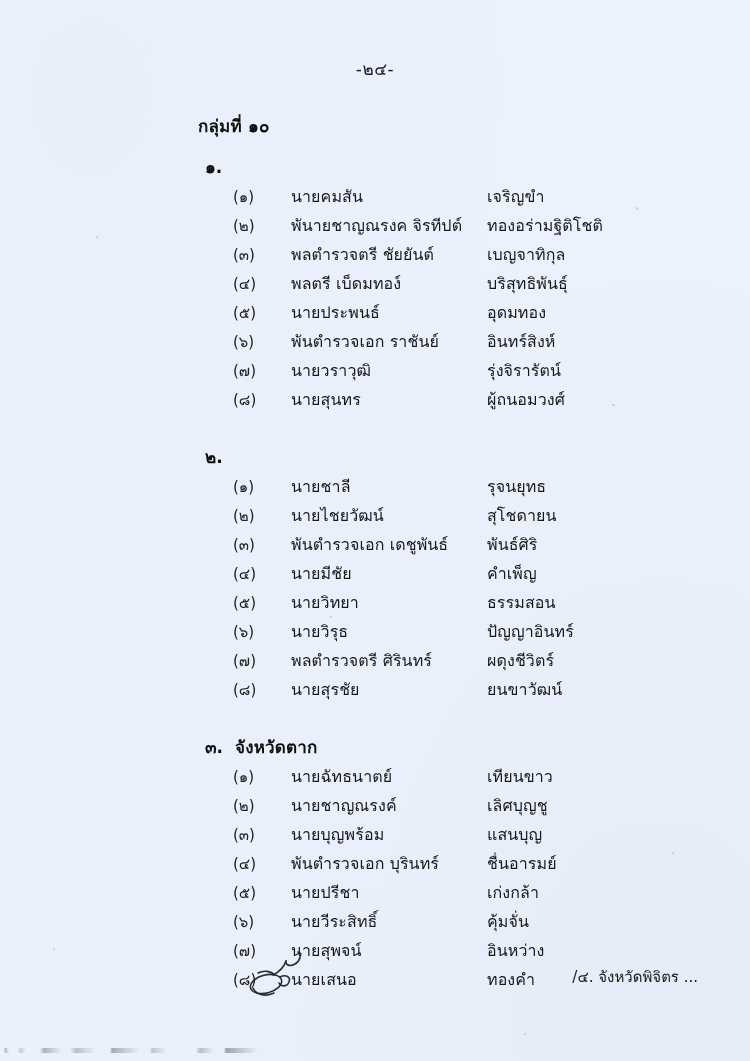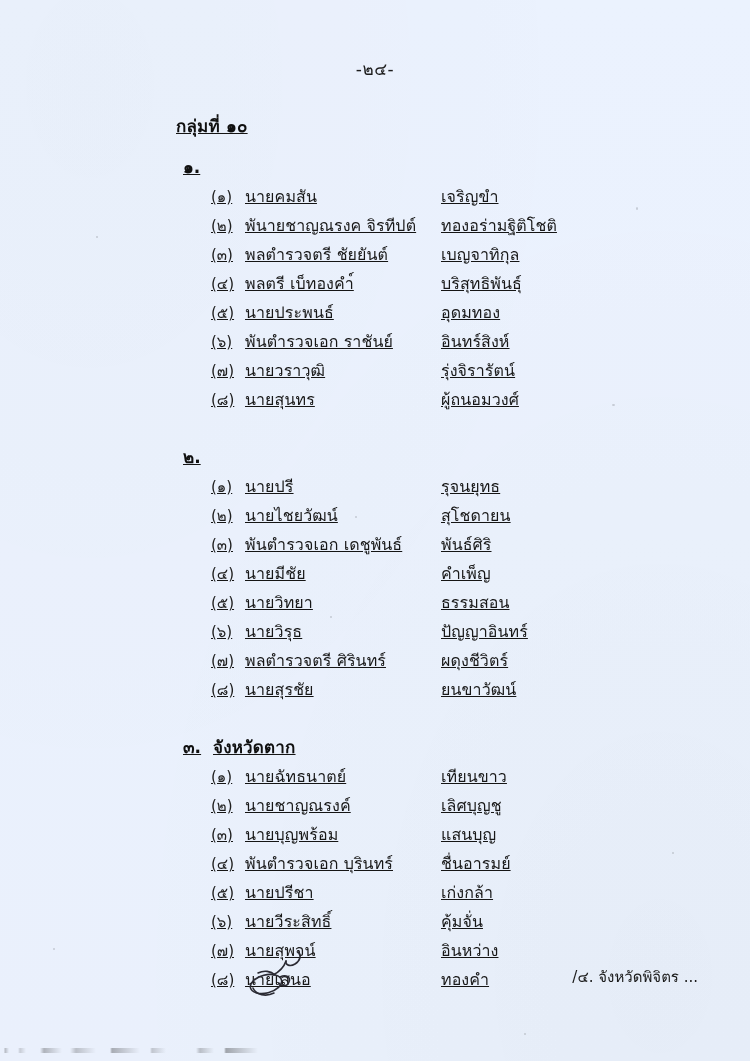--- a/index.html
+++ b/index.html
@@ -39,23 +39,22 @@
     width: 750px;
     text-align: center;
     font-size: 17px;
     letter-spacing: 0.5px;
     color: #1c1c1c;
   }
   
   #content {
     position: absolute;
     top: 112px;
-    left: 176px;
+    left: 198px;
     width: 460px;
-    text-decoration: underline;
   }
   .group-title {
     font-size: 17px;
     font-weight: bold;
     color: #101010;
     margin: 0 0 14px 0;
     letter-spacing: 0.2px;
   }
   .province-block {
     margin-bottom: 22px;
@@ -93,20 +92,21 @@
   .person-index {
     width: 34px;
     flex: 0 0 34px;
     font-size: 15px;
     color: #202020;
   }
   .person-name {
     width: 196px;
     flex: 0 0 196px;
     letter-spacing: 0.1px;
+    margin-left: 24px;
   }
   .person-surname {
     flex: 1 1 auto;
     letter-spacing: 0.1px;
   }
   
   #signature-mark {
     position: absolute;
     left: 246px;
     top: 948px;
@@ -197,21 +197,21 @@
               <span class="person-name">พันายชาญณรงค จิรทีปต์</span>
               <span class="person-surname">ทองอร่ามฐิติโชติ</span>
             </li>
             <li class="person-row">
               <span class="person-index">(๓)</span>
               <span class="person-name">พลตำรวจตรี ชัยยันต์</span>
               <span class="person-surname">เบญจาทิกุล</span>
             </li>
             <li class="person-row">
               <span class="person-index">(๔)</span>
-              <span class="person-name">พลตรี เบ็ทองคำ์</span>
+              <span class="person-name">พลตรี เบ็ดมทอง์</span>
               <span class="person-surname">บริสุทธิพันธุ์</span>
             </li>
             <li class="person-row">
               <span class="person-index">(๕)</span>
               <span class="person-name">นายประพนธ์</span>
               <span class="person-surname">อุดมทอง</span>
             </li>
             <li class="person-row">
               <span class="person-index">(๖)</span>
               <span class="person-name">พันตำรวจเอก ราชันย์</span>
@@ -229,21 +229,21 @@
             </li>
           </ul>
         </div>
         <div class="province-block">
           <div class="province-heading">
             <span class="province-num">๒.</span>
           </div>
           <ul class="person-list">
             <li class="person-row">
               <span class="person-index">(๑)</span>
-              <span class="person-name">นายปรี</span>
+              <span class="person-name">นายชาลี</span>
               <span class="person-surname">รุจนยุทธ</span>
             </li>
             <li class="person-row">
               <span class="person-index">(๒)</span>
               <span class="person-name">นายไชยวัฒน์</span>
               <span class="person-surname">สุโชดายน</span>
             </li>
             <li class="person-row">
               <span class="person-index">(๓)</span>
               <span class="person-name">พันตำรวจเอก เดชูพันธ์</span>

